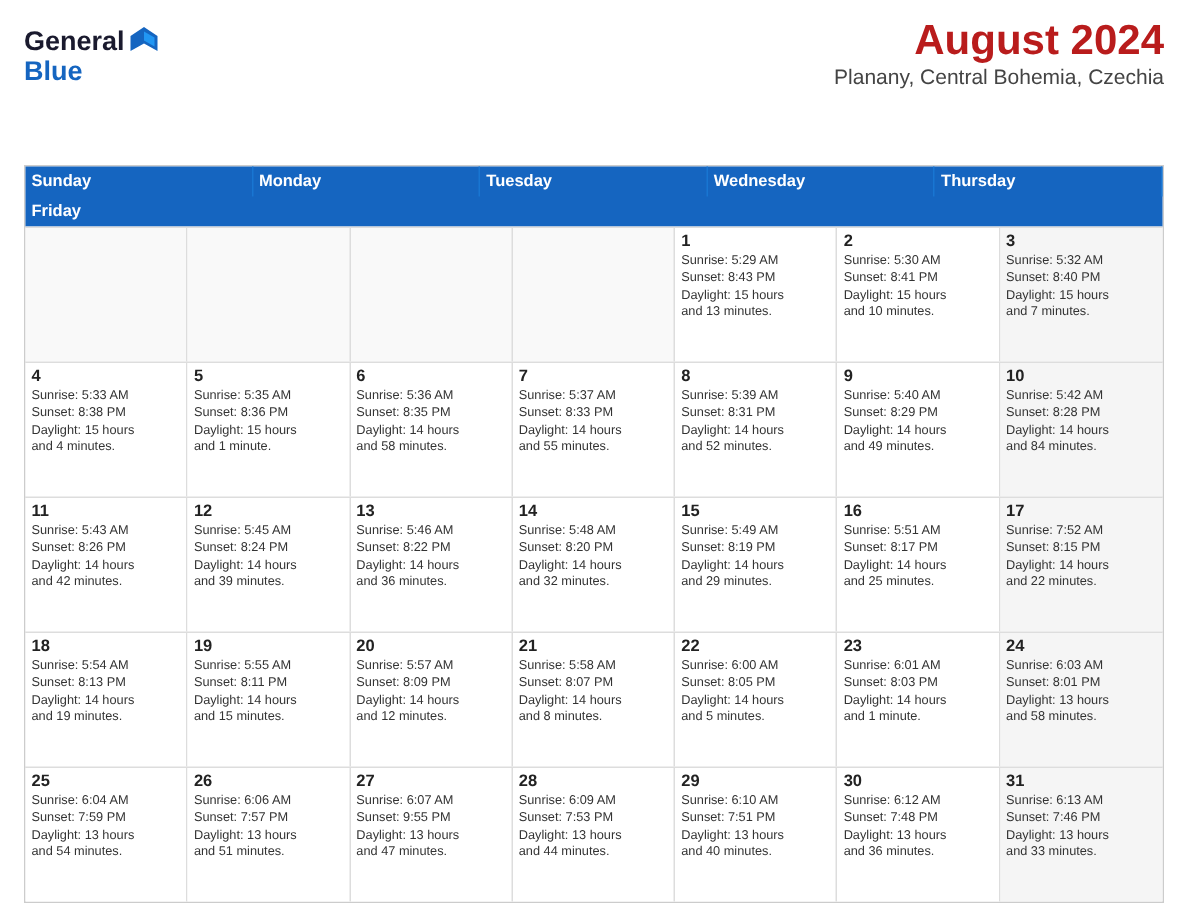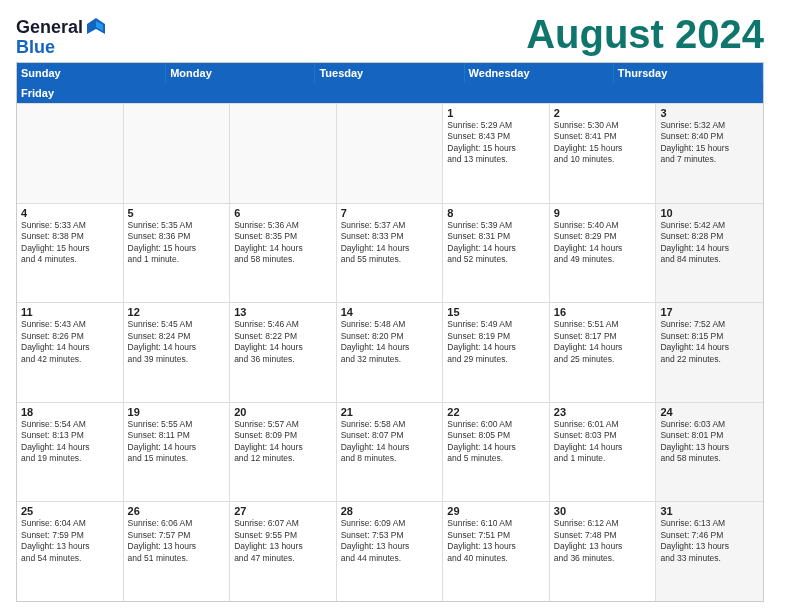--- a/index.html
+++ b/index.html
@@ -6,23 +6,24 @@
     body {
       font-family: Arial, sans-serif;
       background: #fff;
       width: 792px;
       height: 612px;
       overflow: hidden;
     }
     .page {
       width: 792px;
       height: 612px;
-      padding: 12px 28px 10px 16px;
+      padding: 12px 16px 10px 16px;
       display: flex;
       flex-direction: column;
+      gap: 45px;
     }
     .header {
       display: flex;
       align-items: flex-start;
       justify-content: space-between;
       margin-bottom: 6px;
     }
     .logo {
       display: flex;
       align-items: center;
@@ -38,23 +39,23 @@
     .logo-blue { color: #1565c0; }
     .logo-icon {
       width: 22px;
       height: 22px;
       margin-left: 2px;
     }
     .title-block {
       text-align: right;
     }
     .month-year {
-      font-size: 40px;
+      font-size: 28px;
       font-weight: bold;
-      color: #0f766e;
+      color: #b91c1c;
       line-height: 1.1;
     }
     .location {
       font-size: 14px;
       color: #444;
     }
     .calendar {
       flex: 1;
       display: flex;
       flex-direction: column;
@@ -121,20 +122,21 @@
           <svg class="logo-icon" viewBox="0 0 22 22">
             <polygon points="11,2 20,8 20,18 11,13 2,18 2,8" fill="#1565c0"></polygon>
             <polygon points="11,5 18,9 18,15 11,11" fill="#2196f3"></polygon>
           </svg>
         </div>
         <div class="logo-text logo-blue">Blue</div>
       </div>
     </div>
     <div class="title-block">
       <div class="month-year">August 2024</div>
+      <div class="location">Planany, Central Bohemia, Czechia</div>
     </div>
   </div>
 
   <div class="calendar">
     <div class="cal-header">
     <div class="cal-header-cell">Sunday</div>
         <div class="cal-header-cell">Monday</div>
         <div class="cal-header-cell">Tuesday</div>
         <div class="cal-header-cell">Wednesday</div>
         <div class="cal-header-cell">Thursday</div>

